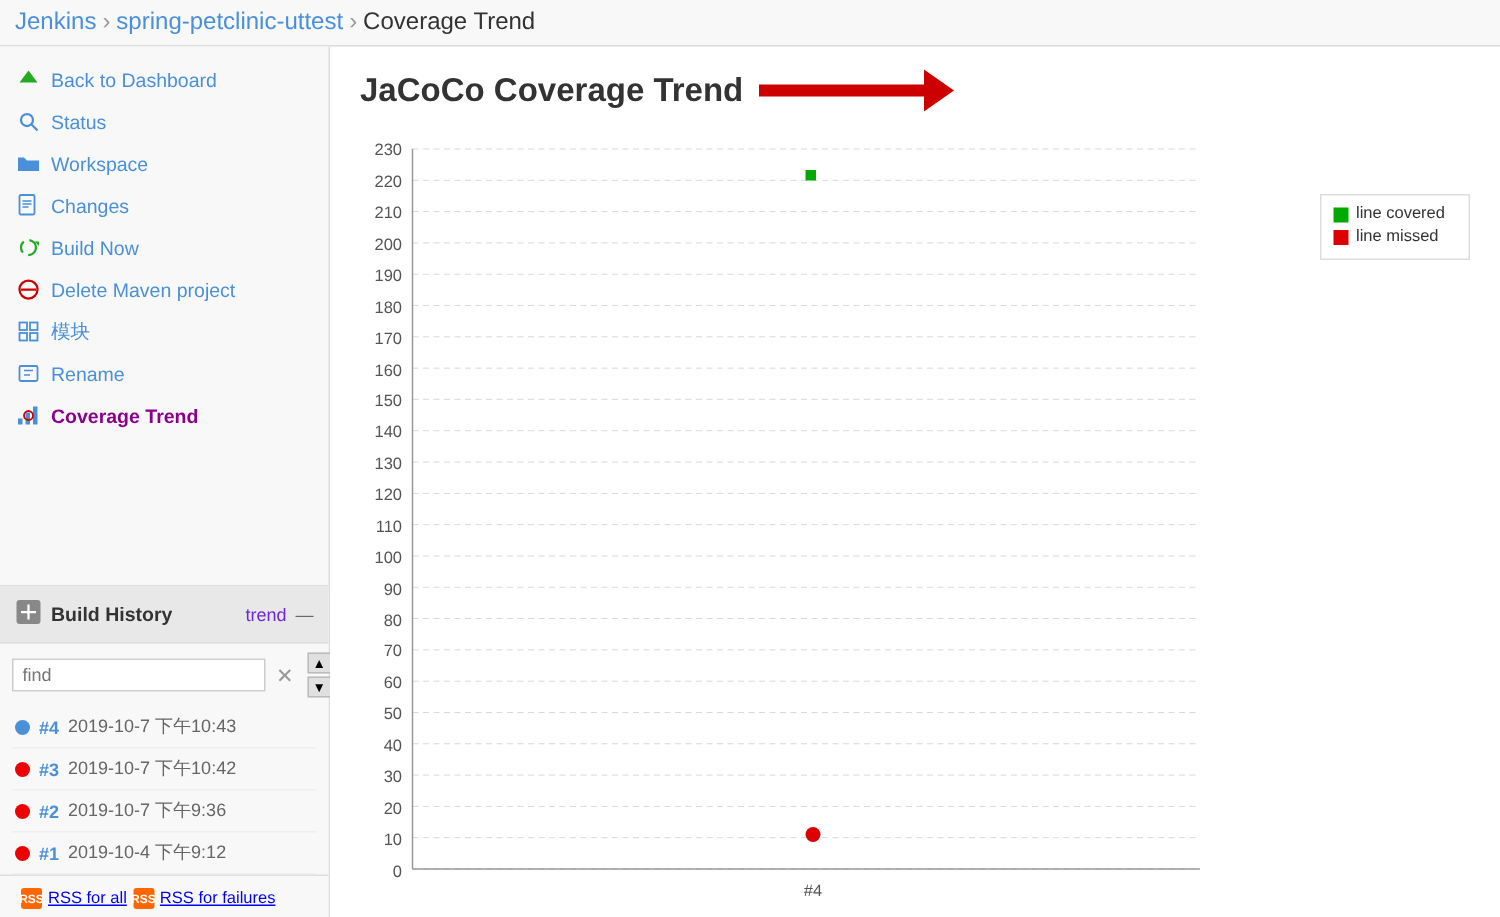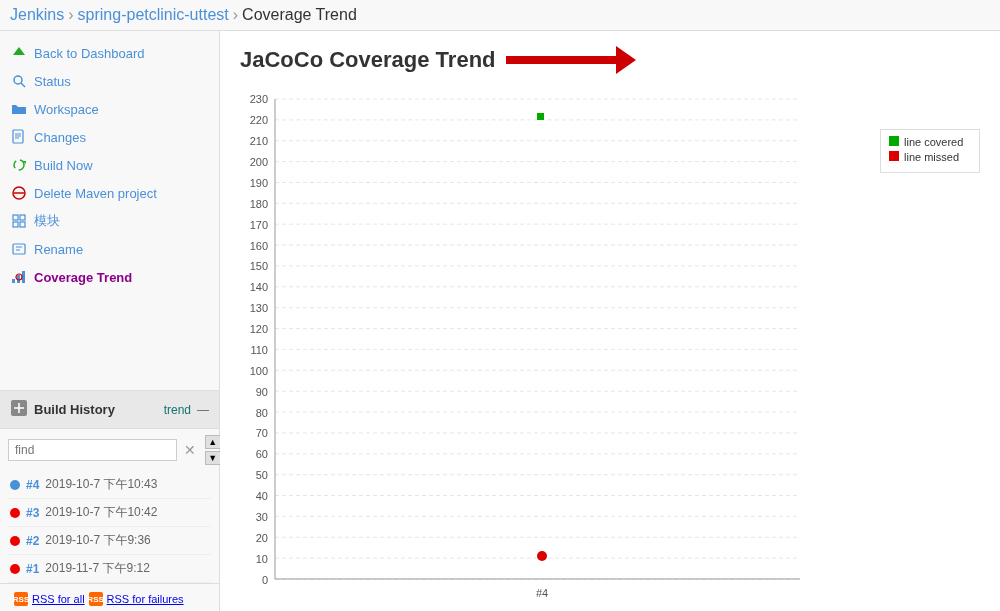--- a/index.html
+++ b/index.html
@@ -69,21 +69,21 @@
       border-bottom: 1px solid #ddd;
     }
 
     .build-history-title {
       font-weight: bold;
       font-size: 13px;
       flex: 1;
     }
 
     .trend-link {
-      color: #0f766e;
+      color: #6d28d9;
       font-size: 12px;
       cursor: pointer;
     }
 
     .build-history-controls {
       padding: 6px 8px;
       display: flex;
       align-items: center;
       gap: 4px;
     }
@@ -211,21 +211,21 @@
       width: 100px;
       margin-top: 40px;
       border: 1px solid #ddd;
       padding: 6px 8px;
       font-size: 11px;
       height: fit-content;
     }
 
     .legend-item {
       display: flex;
-      align-items: flex-start;
+      align-items: flex-end;
       gap: 5px;
       margin-bottom: 3px;
     }
 
     .legend-dot {
       width: 10px; height: 10px;
       flex-shrink: 0;
     }
 
     svg.chart {
@@ -385,21 +385,21 @@
 
         <div class="build-item">
           <div class="build-dot dot-red"></div>
           <a class="build-link">#2</a>
           <span class="build-time">2019-10-7 下午9:36</span>
         </div>
 
         <div class="build-item">
           <div class="build-dot dot-red"></div>
           <a class="build-link">#1</a>
-          <span class="build-time">2019-11-7 下午9:12</span>
+          <span class="build-time">2019-10-4 下午9:12</span>
         </div>
 
       </div>
 
       <div class="sidebar-footer">
         <span class="rss-icon">RSS</span>
         <a href="#">RSS for all</a>
         <span class="rss-icon">RSS</span>
         <a href="#">RSS for failures</a>
       </div>

